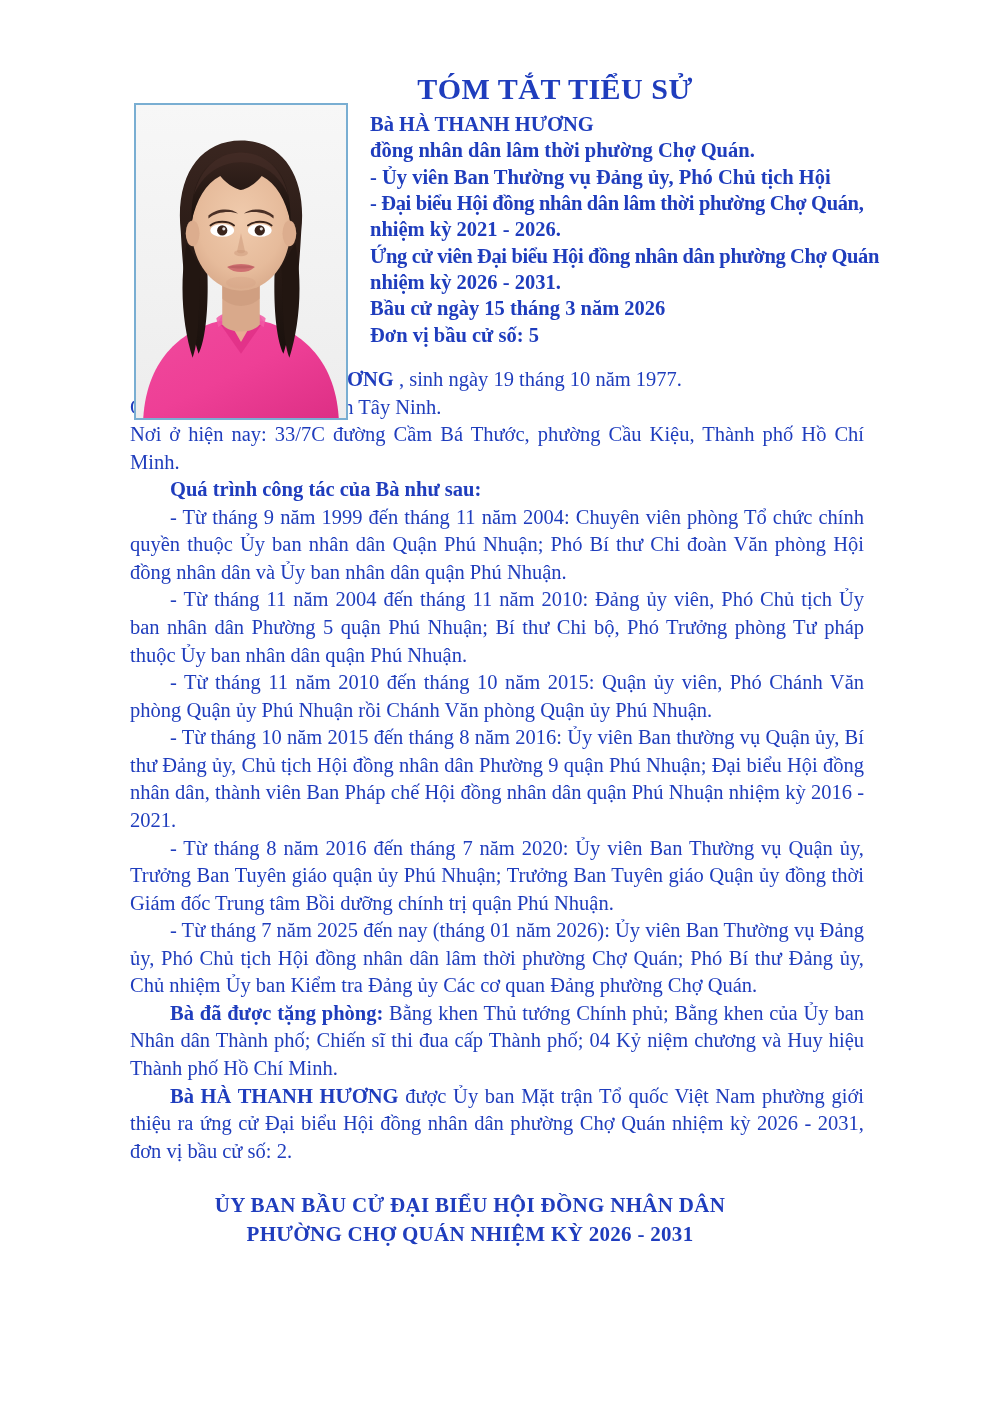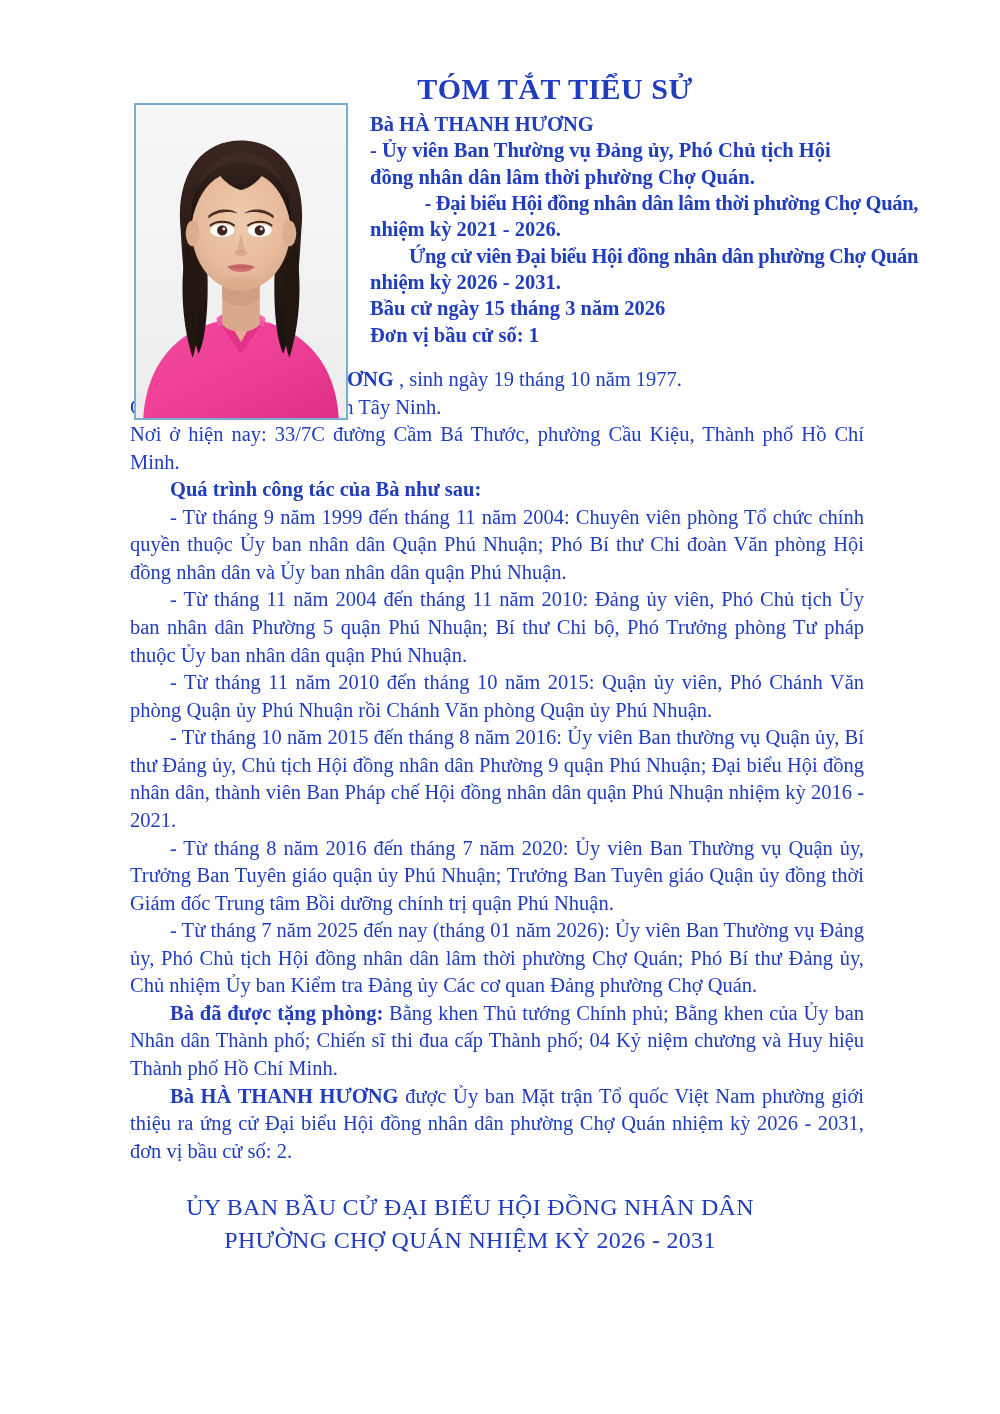--- a/index.html
+++ b/index.html
@@ -57,43 +57,43 @@
   .header-text {
     margin-left: 370px;
     margin-right: 22px;
     padding-top: 6px;
     font-size: 20.5px;
     font-weight: bold;
     line-height: 1.285;
     color: #1f3dbd;
   }
   .header-text .hline { display: block; }
-  .header-text .tight { letter-spacing: -0.35px; text-align: right; }
+  .header-text .tight { letter-spacing: -0.35px; }
 
   
   .body-zone {
     padding: 0 76px 0 130px;
     margin-top: 18px;
     font-size: 20.5px;
     line-height: 1.345;
     text-align: justify;
   }
   .body-zone p {
     margin: 0;
     text-indent: 40px;
   }
   .body-zone p.noindent { text-indent: 0; }
   .b { font-weight: bold; }
 
   
   .footer-zone {
     margin-top: 26px;
     text-align: center;
-    font-weight: normal;
-    font-size: 24px;
+    font-weight: bold;
+    font-size: 21px;
     line-height: 1.35;
     letter-spacing: 0.3px;
     color: #1f3dbd;
   }
   .footer-zone .fline { display: block; }
 </style>
 </head>
 <body>
 
 <div class="page">
@@ -168,28 +168,28 @@
 
         <path d="M93 164 C100 160 114 160 121 164 C114 171 100 171 93 164 Z" fill="#cf7071"></path>
         <path d="M93 164 C100 162 114 162 121 164 C114 166 100 166 93 164 Z" fill="#b85c60" opacity="0.7"></path>
 
         <ellipse cx="107" cy="180" rx="15" ry="6" fill="#d3a183" opacity="0.35"></ellipse>
       </svg>
     </div>
 
     <div class="header-text">
       <span class="hline">Bà HÀ THANH HƯƠNG</span>
+      <span class="hline">đồng nhân dân lâm thời phường Chợ Quán.</span>
       <span class="hline">- Ủy viên Ban Thường vụ Đảng ủy, Phó Chủ tịch Hội</span>
-      <span class="hline">đồng nhân dân lâm thời phường Chợ Quán.</span>
       <span class="hline tight">- Đại biểu Hội đồng nhân dân lâm thời phường Chợ Quán,</span>
       <span class="hline">nhiệm kỳ 2021 - 2026.</span>
       <span class="hline tight">Ứng cử viên Đại biểu Hội đồng nhân dân phường Chợ Quán</span>
       <span class="hline">nhiệm kỳ 2026 - 2031.</span>
       <span class="hline">Bầu cử ngày 15 tháng 3 năm 2026</span>
-      <span class="hline">Đơn vị bầu cử số: 1</span>
+      <span class="hline">Đơn vị bầu cử số: 5</span>
     </div>
   </div>
 
   <div class="body-zone">
 
     <p><span class="b">Bà HÀ THANH HƯƠNG</span><span> , sinh ngày 19 tháng 10 năm 1977.</span></p>
 
     <p class="noindent">Quê quán: xã Mỹ Yên, tỉnh Tây Ninh.</p>
 
     <p class="noindent">Nơi ở hiện nay: 33/7C đường Cầm Bá Thước, phường Cầu Kiệu, Thành phố Hồ Chí Minh.</p>

